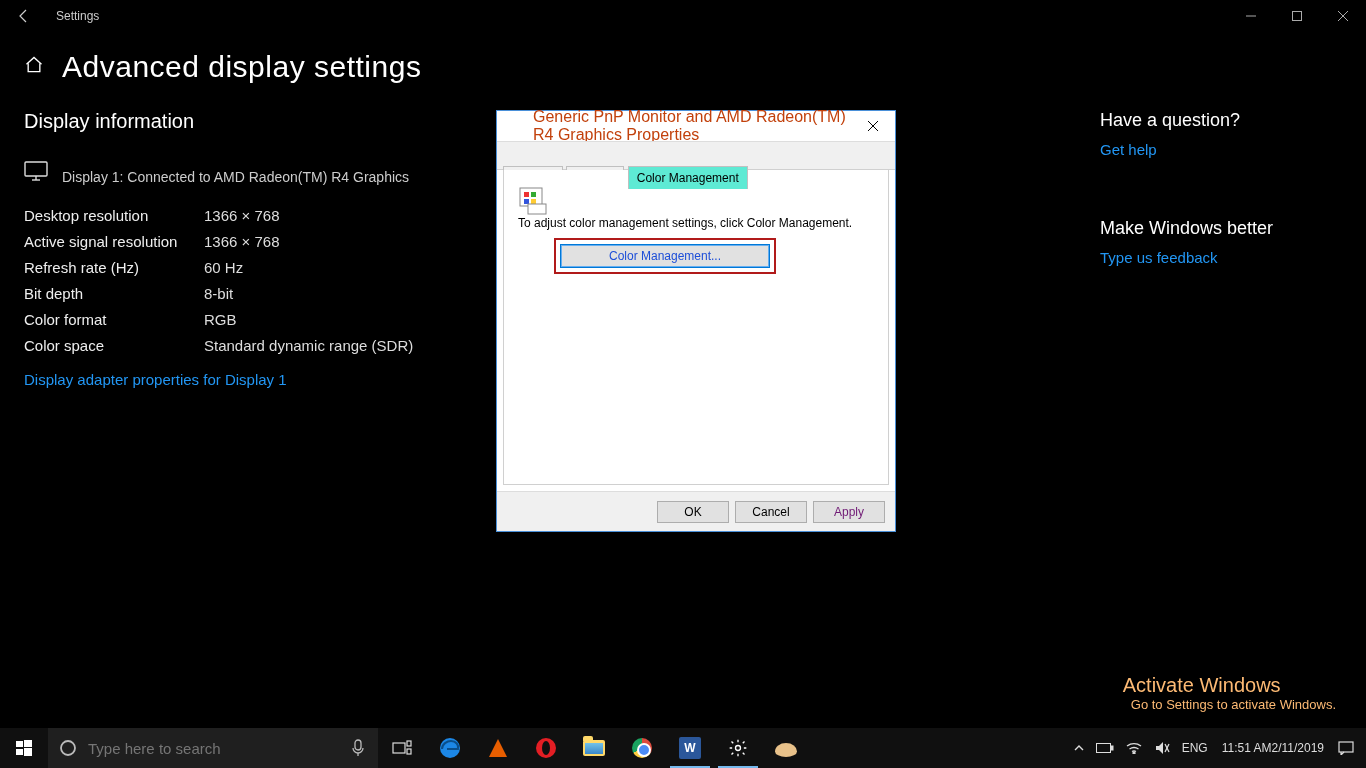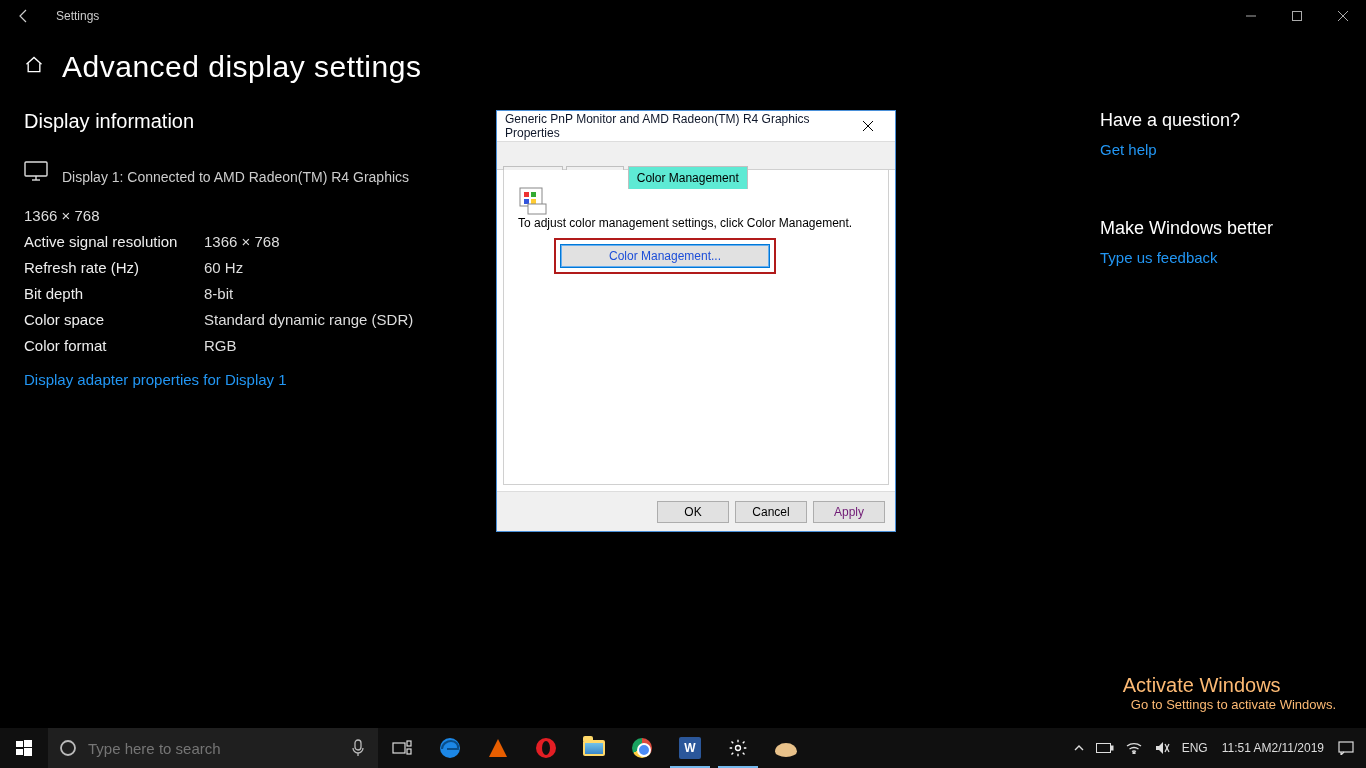--- a/index.html
+++ b/index.html
@@ -36,21 +36,21 @@
   .sidebar-right .block2 { margin-top:60px; }
 
   
   .activate { position:absolute; right:30px; bottom:56px; text-align:left; color:#fdba74; }
   .activate .a1 { font-size:20px; }
   .activate .a2 { font-size:13px;margin-left:8px; }
 
   
   .dialog { position:absolute; left:496px; top:110px; width:400px; height:422px; background:#fff; color:#000; border:1px solid #4a90d9; font-size:12px; box-shadow:0 0 0 1px rgba(0,0,0,0.1); }
   .dlg-titlebar { height:30px; display:flex; align-items:center; padding:0 8px; background:#fff; }
-  .dlg-titlebar .dlg-title { font-size:12px; color:#0f172a; }
+  .dlg-titlebar .dlg-title { font-size:16px; color:#c2410c;margin-left:28px; }
   .dlg-titlebar .dlg-close { margin-left:auto; width:40px; height:26px; display:flex; align-items:center; justify-content:center; color:#000; }
   .dlg-body { position:absolute; top:30px; left:0; right:0; bottom:40px; background:#fff; border-top:1px solid #ddd; }
   .tabs-strip { position:relative; height:28px; background:#f0f0f0; border-bottom:1px solid #d0d0d0; padding-left:6px;}
   .tab { display:inline-block; height:22px; line-height:22px; padding:0 8px; margin-top:6px; border:1px solid #c0c0c0; border-bottom:none; background:#f0f0f0; font-size:12px; color:#000; position:relative; top:1px;}
   .tab.active { background:#5eead4; height:23px; margin-top:23px; z-index:2; }
   .tab-panel { position:absolute; top:28px; left:6px; right:6px; bottom:6px; background:#fff; border:1px solid #d0d0d0; border-top:none; padding:14px 14px; }
   .panel-row { display:flex;flex-direction:column; }
   .panel-icon { width:32px; height:32px; margin-right:10px; flex-shrink:0; }
   .panel-text { font-size:12px; color:#000; }
   .cm-btn-wrap { margin-left:42px; margin-top:14px; }
@@ -138,41 +138,42 @@
             <rect x="1" y="1" width="22" height="14" rx="1"></rect>
             <line x1="8" y1="19" x2="16" y2="19"></line>
             <line x1="12" y1="15" x2="12" y2="19"></line>
           </svg>
       </span>
       <span class="sub-text">Display 1: Connected to AMD Radeon(TM) R4 Graphics</span>
     </div>
 
     <div class="spec-table">
       <div class="spec-row">
+          <span class="k">Desktop resolution</span>
           <span class="v">1366 × 768</span>
         </div>
       <div class="spec-row">
           <span class="k">Active signal resolution</span>
           <span class="v">1366 × 768</span>
         </div>
       <div class="spec-row">
           <span class="k">Refresh rate (Hz)</span>
           <span class="v">60 Hz</span>
         </div>
       <div class="spec-row">
           <span class="k">Bit depth</span>
           <span class="v">8-bit</span>
         </div>
       <div class="spec-row">
+          <span class="k">Color format</span>
+          <span class="v">RGB</span>
+        </div>
+      <div class="spec-row">
           <span class="k">Color space</span>
           <span class="v">Standard dynamic range (SDR)</span>
-        </div>
-      <div class="spec-row">
-          <span class="k">Color format</span>
-          <span class="v">RGB</span>
         </div>
     </div>
 
     <a class="link">Display adapter properties for Display 1</a>
   </div>
 
   <div class="sidebar-right">
     <div class="q-title">Have a question?</div>
     <a class="q-link">Get help</a>
     <div class="block2">

